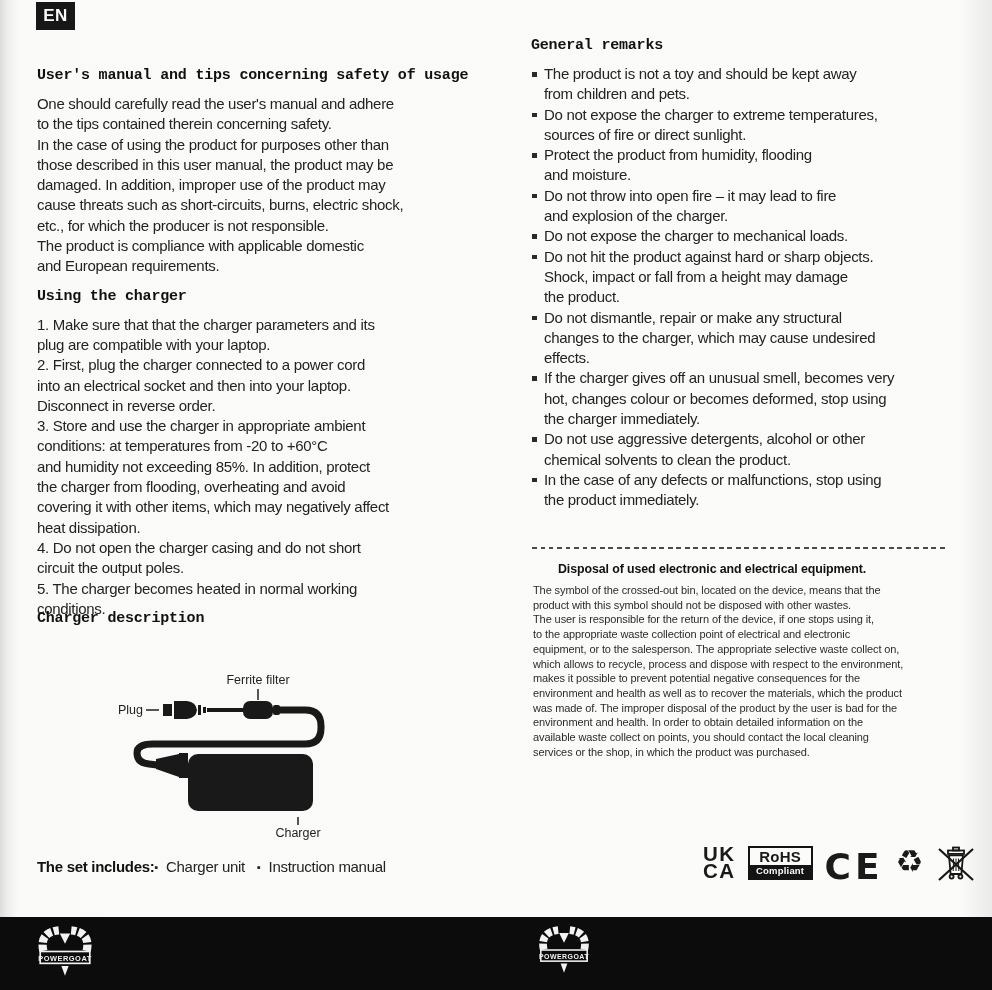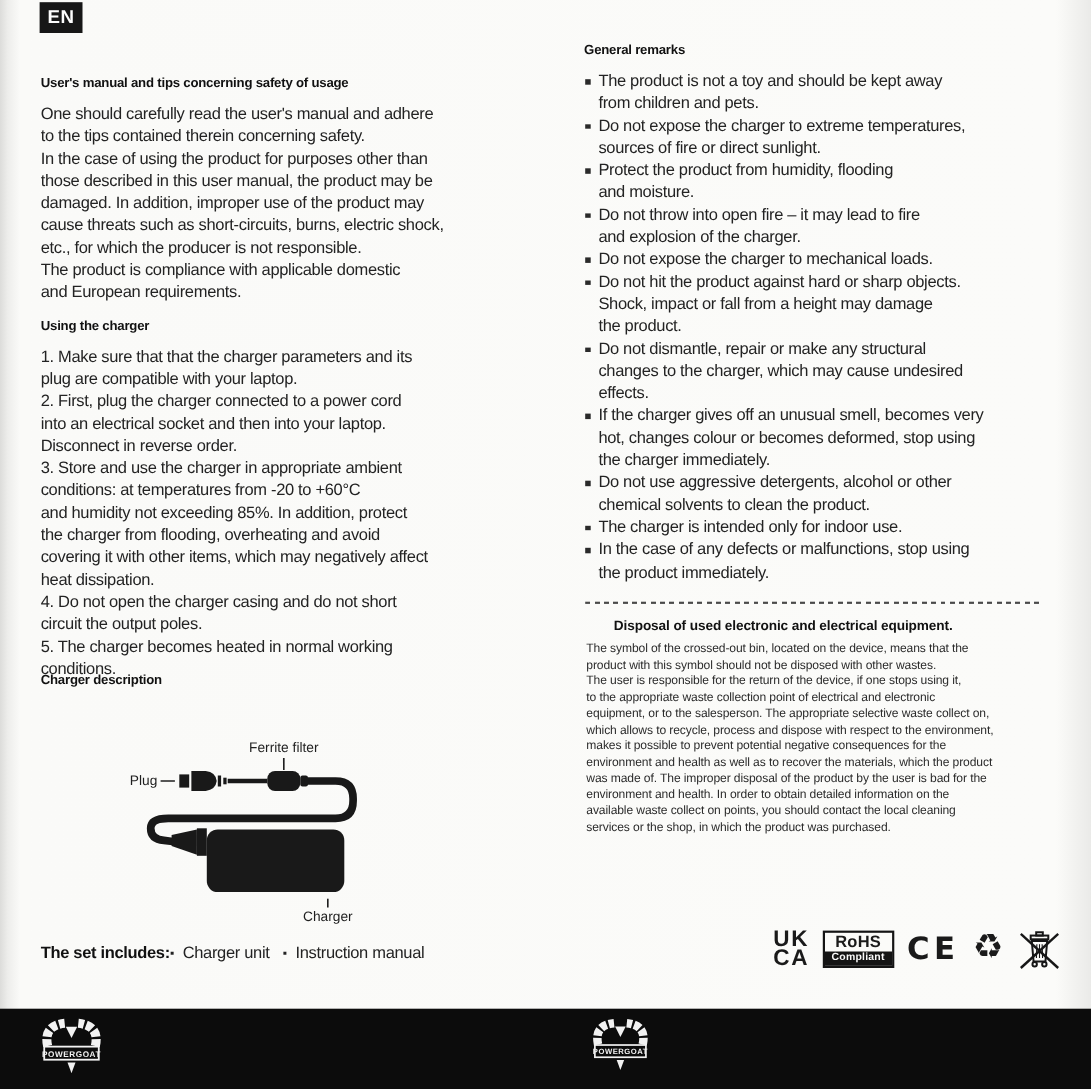--- a/index.html
+++ b/index.html
@@ -16,22 +16,22 @@
   
   .en-badge {
     position:absolute; left:36px; top:2px; width:39px; height:28px;
     background:#171717; color:#fdfdfd; font-weight:bold; font-size:17px;
     display:flex; align-items:center; justify-content:center; letter-spacing:0.5px;
   }
   
   .col-left  { position:absolute; left:37px;  top:66px; width:448px; }
   .col-right { position:absolute; left:531px; top:36px; width:440px; }
   h2.sec {
-    margin:0 0 9px 0; font-size:12px; font-weight:bold; color:#111;
-    letter-spacing:-0.2px; line-height:19px;
+    margin:0 0 9px 0; font-size:15px; font-weight:bold; color:#111;
+    letter-spacing:-0.2px; line-height:19px;font-family:Liberation Mono, monospace;
   }
   .body-text {
     margin:0 0 10px 0; font-size:15px; line-height:20.3px;
     letter-spacing:-0.3px; white-space:pre; color:#232323;
   }
   .steps p { margin:0; }
   .gap-top { margin-top:10px; }
   
   ul.remarks { margin:0; padding:0; list-style:none; }
   ul.remarks li {
@@ -69,21 +69,21 @@
   .set-includes .item::before { content:"▪"; font-size:11px; margin-right:8px; position:relative; top:-1px; }
   
   .certs {
     position:absolute; left:703px; top:846px; display:flex; align-items:flex-start; gap:12px;
     color:#1a1a1a;
   }
   .ukca { font-weight:800; font-size:20.5px; line-height:16.5px; letter-spacing:1.5px; text-align:center; }
   .rohs { border:2.5px solid #141414; width:61px; text-align:center; background:#fbfbf9; }
   .rohs .top { font-weight:800; font-size:15px; line-height:17px; letter-spacing:0.2px; }
   .rohs .bottom { background:#141414; color:#fafafa; font-size:9.5px; line-height:12.5px; font-weight:600; letter-spacing:0.2px; }
-  .ce { font-family:"DejaVu Sans",sans-serif; font-size:28px; font-weight:600; letter-spacing:4px; }
+  .ce { font-family:"DejaVu Sans",sans-serif; font-size:36px; font-weight:600; letter-spacing:4px; }
   .recycle { font-family:"DejaVu Sans",sans-serif; font-size:31px; line-height:31px; }
   
   .footer-bar {
     position:absolute; left:0; top:917px; width:992px; height:73px; background:#0c0c0c;
   }
   .pg-logo { position:absolute; top:6px; }
   .pg-logo.first  { left:34px; }
   .pg-logo.second { left:535px; }
   .pg-logo text { font-family:"Liberation Sans",sans-serif; }
 </style>
@@ -178,21 +178,20 @@
 Shock, impact or fall from a height may damage
 the product.</li>
       <li>Do not dismantle, repair or make any structural
 changes to the charger, which may cause undesired
 effects.</li>
       <li>If the charger gives off an unusual smell, becomes very
 hot, changes colour or becomes deformed, stop using
 the charger immediately.</li>
       <li>Do not use aggressive detergents, alcohol or other
 chemical solvents to clean the product.</li>
-      <li>The charger is intended only for indoor use.</li>
       <li>In the case of any defects or malfunctions, stop using
 the product immediately.</li>
     </ul>
   </div>
 
   <div class="dashed-divider"></div>
 
   <div class="disposal">
     <h3>Disposal of used electronic and electrical equipment.</h3>
     <p class="small">The symbol of the crossed-out bin, located on the device, means that the

